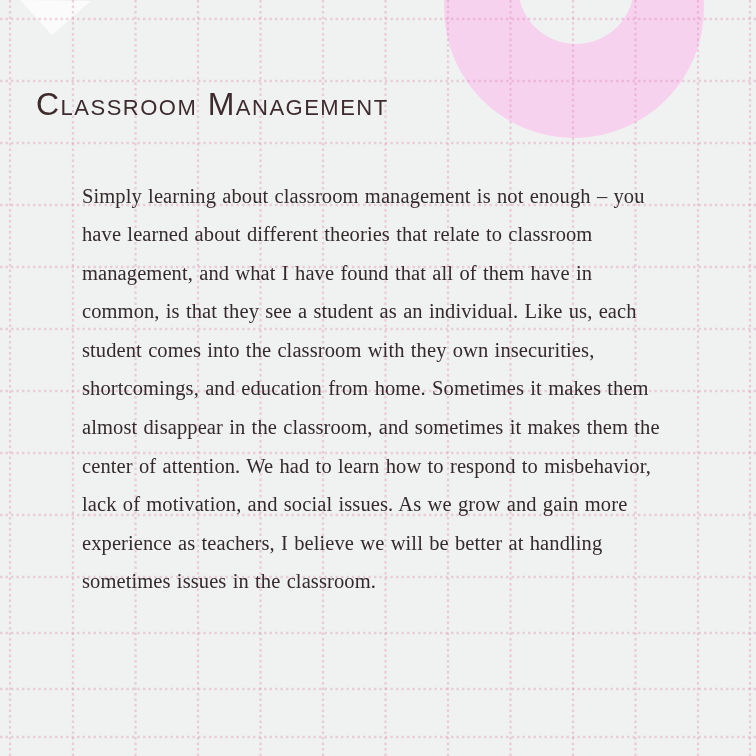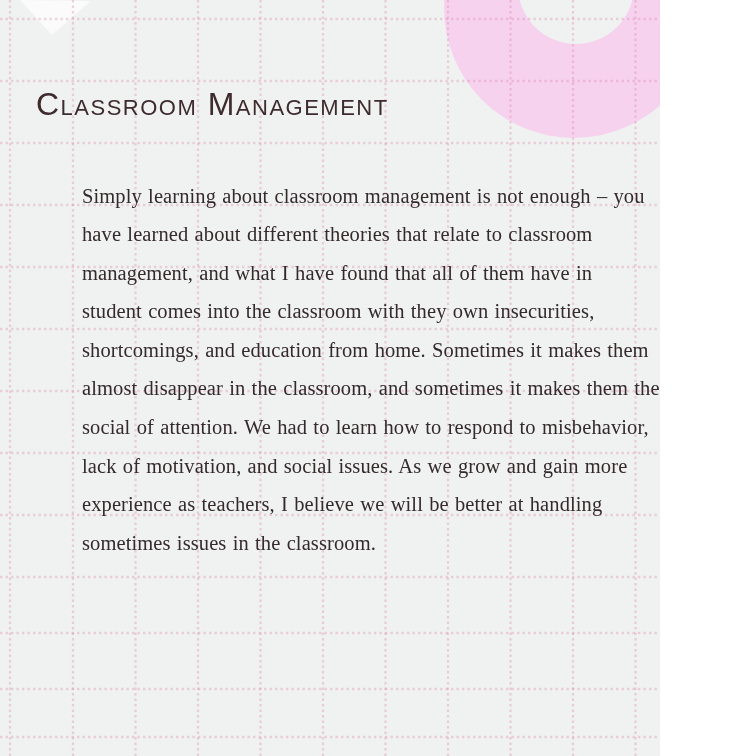--- a/index.html
+++ b/index.html
@@ -1,19 +1,19 @@
 <!DOCTYPE html>
 <html><head>
 <meta charset="utf-8">
 <style>
   html,body{margin:0;padding:0;}
   body{width:756px;height:756px;overflow:hidden;}
   .page{
     position:relative;
-    width:660px;height:756px;
+    width:756px;height:756px;
     background:#f0f2f1;
     overflow:hidden;
     font-family:"Liberation Serif", serif;
   }
   .decor-svg{
     position:absolute;left:0;top:0;width:756px;height:756px;
     display:block;
   }
   .title{
     position:absolute;
@@ -85,22 +85,23 @@
         <line x1="0" y1="737" x2="756" y2="737"></line>
       </g>
   </svg>
 
   <h1 class="title" style="color: rgb(61, 43, 46);">Classroom Management</h1>
 
   <div class="body-text" style="color: rgb(52, 42, 44);">
     <div class="body-line">Simply learning about classroom management is not enough – you</div>
     <div class="body-line">have learned about different theories that relate to classroom</div>
     <div class="body-line">management, and what I have found that all of them have in</div>
+    <div class="body-line">common, is that they see a student as an individual. Like us, each</div>
     <div class="body-line">student comes into the classroom with they own insecurities,</div>
     <div class="body-line">shortcomings, and education from home. Sometimes it makes them</div>
     <div class="body-line">almost disappear in the classroom, and sometimes it makes them the</div>
-    <div class="body-line">social of attention. We had to learn how to respond to misbehavior,</div>
+    <div class="body-line">center of attention. We had to learn how to respond to misbehavior,</div>
     <div class="body-line">lack of motivation, and social issues. As we grow and gain more</div>
     <div class="body-line">experience as teachers, I believe we will be better at handling</div>
     <div class="body-line">sometimes issues in the classroom.</div>
   </div>
 
 </div>
 
 </body></html>

